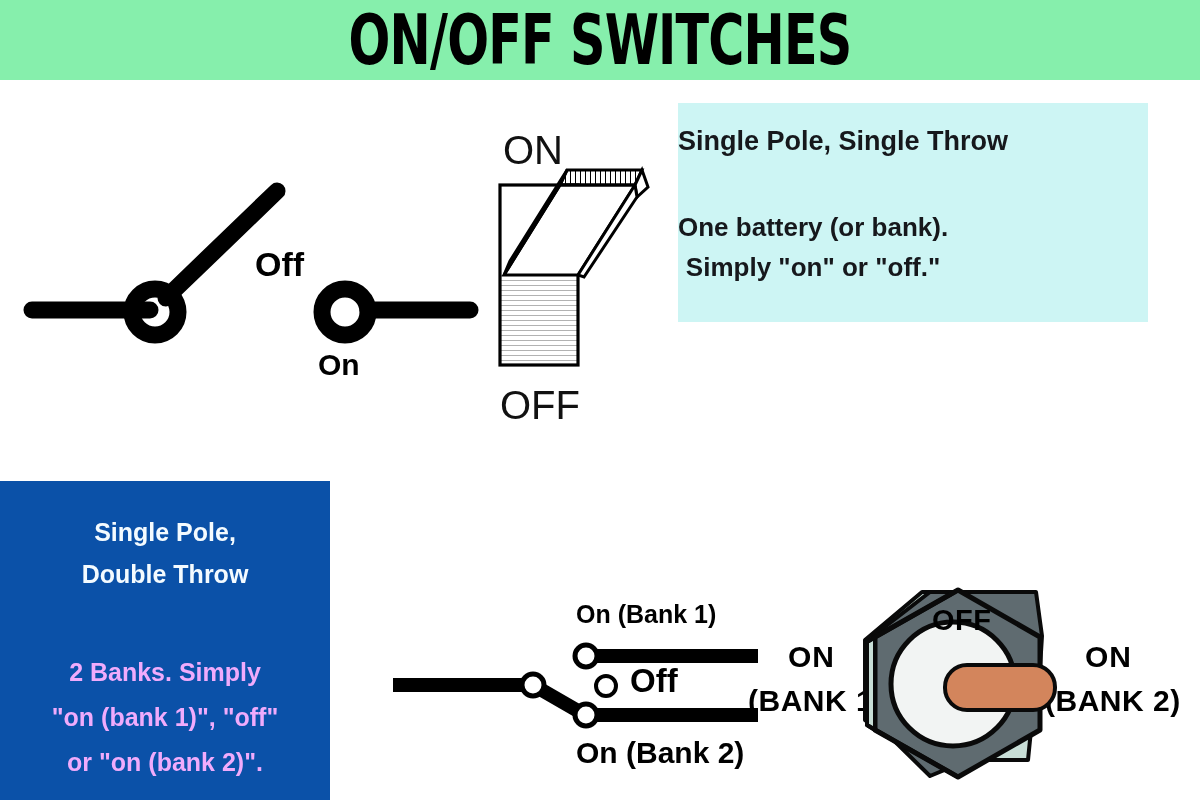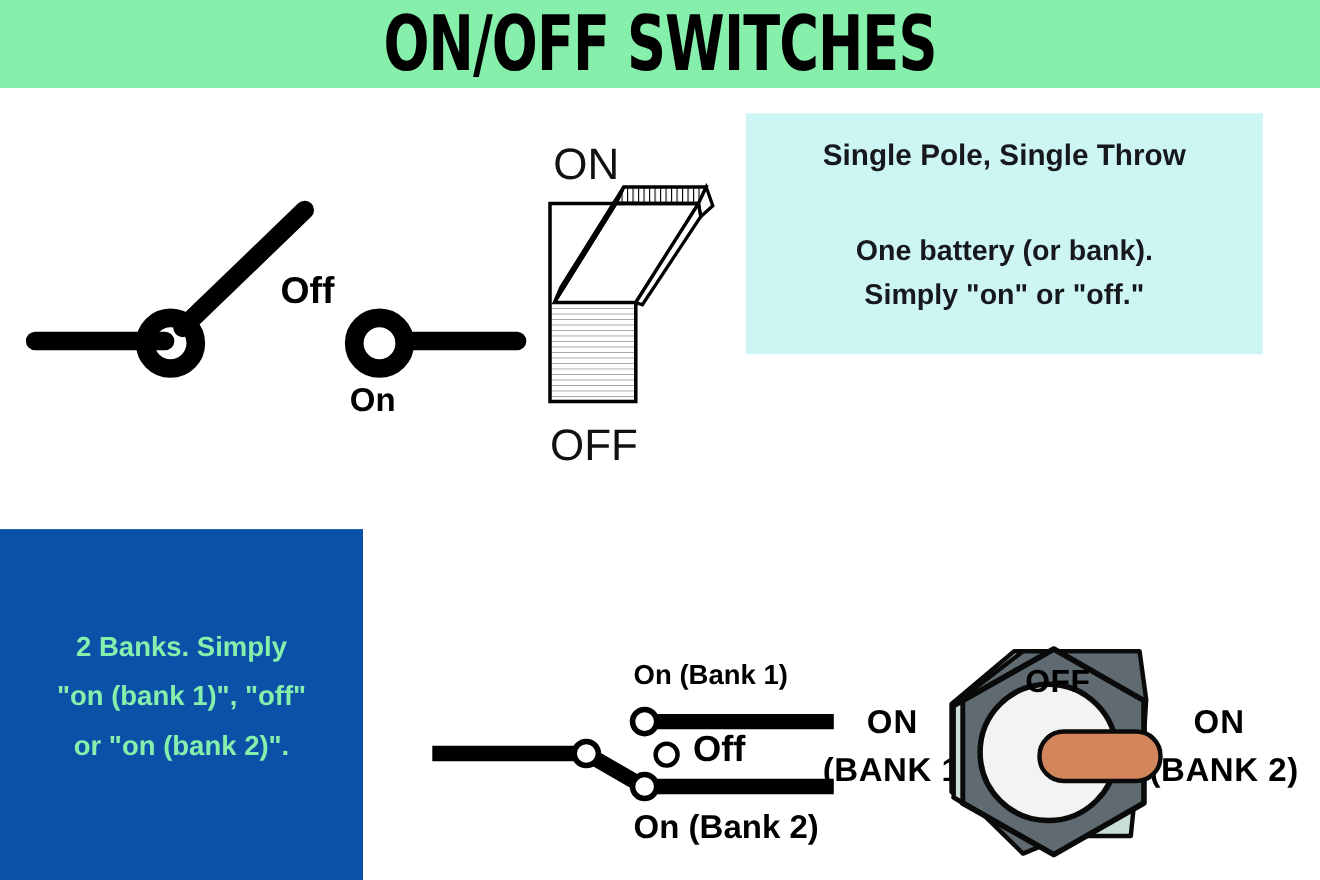--- a/index.html
+++ b/index.html
@@ -44,21 +44,21 @@
   }
 
   
   #spst-info-panel {
     position: absolute;
     left: 678px; top: 103px;
     width: 470px; height: 219px;
     background: #cdf5f4;
     display: flex;
     flex-direction: column;
-    align-items: center;
+    align-items: flex-start;
     justify-content: flex-start;
     padding-top: 20px;
     box-sizing: border-box;
   }
   #spst-info-panel .panel-title {
     font-size: 27px;
     font-weight: 700;
     color: #16181c;
     text-align: center;
     line-height: 36px;
@@ -88,21 +88,21 @@
     font-size: 25px;
     font-weight: 700;
     color: #f4fbff;
     text-align: center;
     line-height: 42px;
   }
   #spdt-info-panel .panel-body {
     margin-top: 55px;
     font-size: 25px;
     font-weight: 700;
-    color: #86efac;
+    color: #f0abfc;
     text-align: center;
     line-height: 45px;
   }
 
   
   .figure { position: absolute; }
 
   .lbl {
     position: absolute;
     font-weight: 700;
@@ -179,20 +179,24 @@
 
 <div id="spst-info-panel">
   <div class="panel-title">Single Pole, Single Throw</div>
   <div class="panel-body">
     <div>One battery (or bank).</div>
     <div>Simply "on" or "off."</div>
   </div>
 </div>
 
 <div id="spdt-info-panel">
+  <div class="panel-title">
+    <div>Single Pole,</div>
+    <div>Double Throw</div>
+  </div>
   <div class="panel-body">
     <div>2 Banks.  Simply</div>
     <div>"on (bank 1)", "off"</div>
     <div>or "on (bank 2)".</div>
   </div>
 </div>
 
 <div class="figure" id="spdt-schematic" style="left:330px; top:590px; width:400px; height:190px;margin-left:48px;">
   <span class="lbl" style="left:198px; top:12px; font-size:25px;">On (Bank 1)</span>
 

